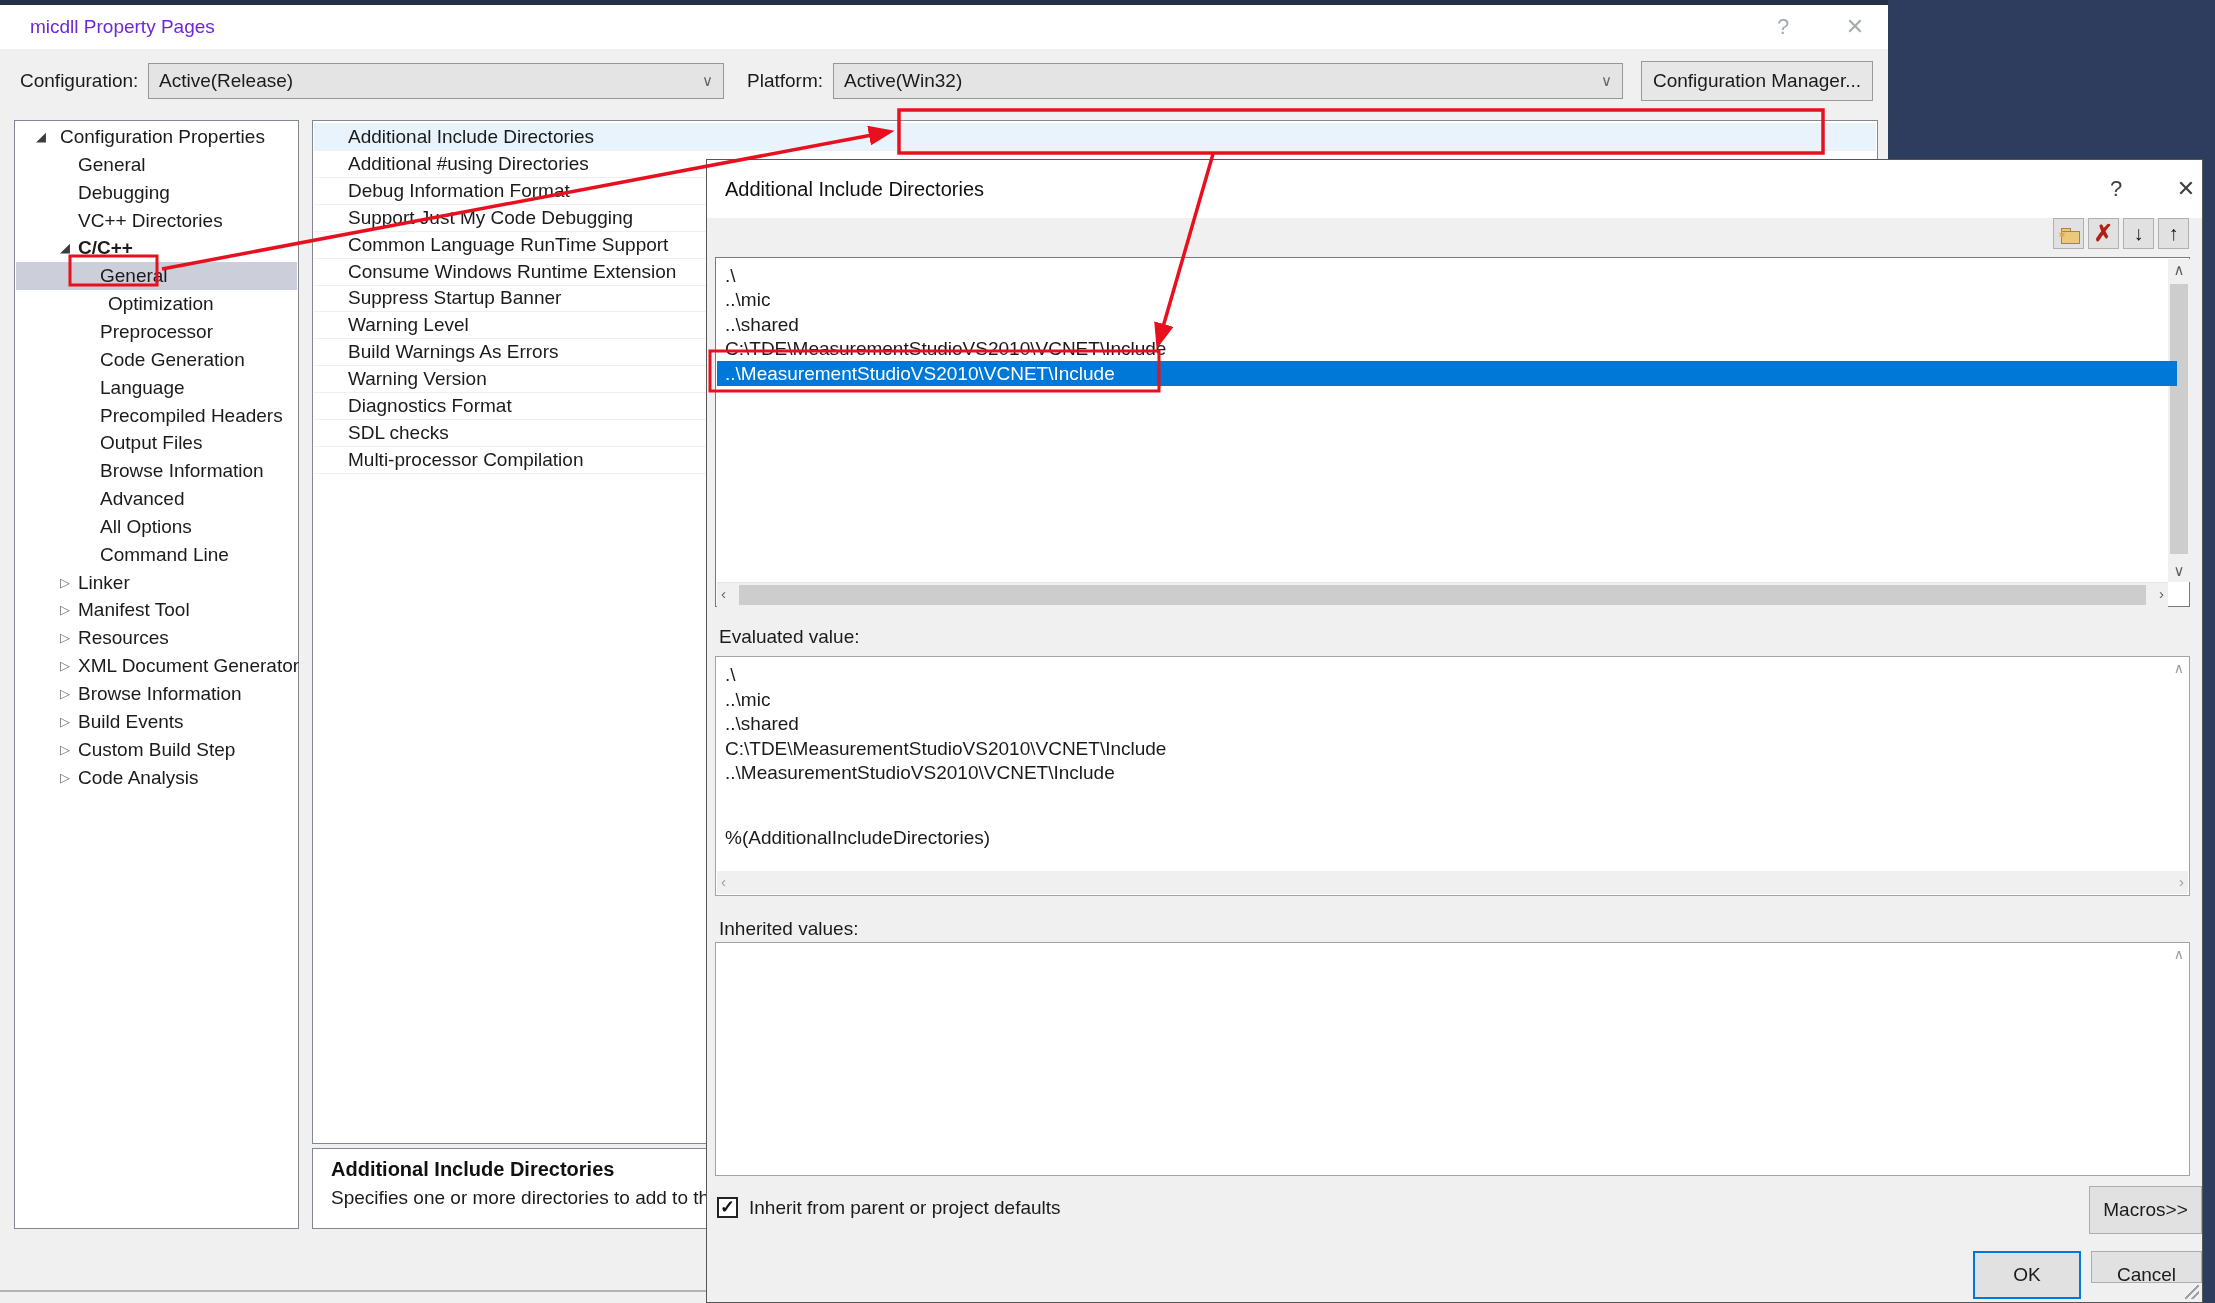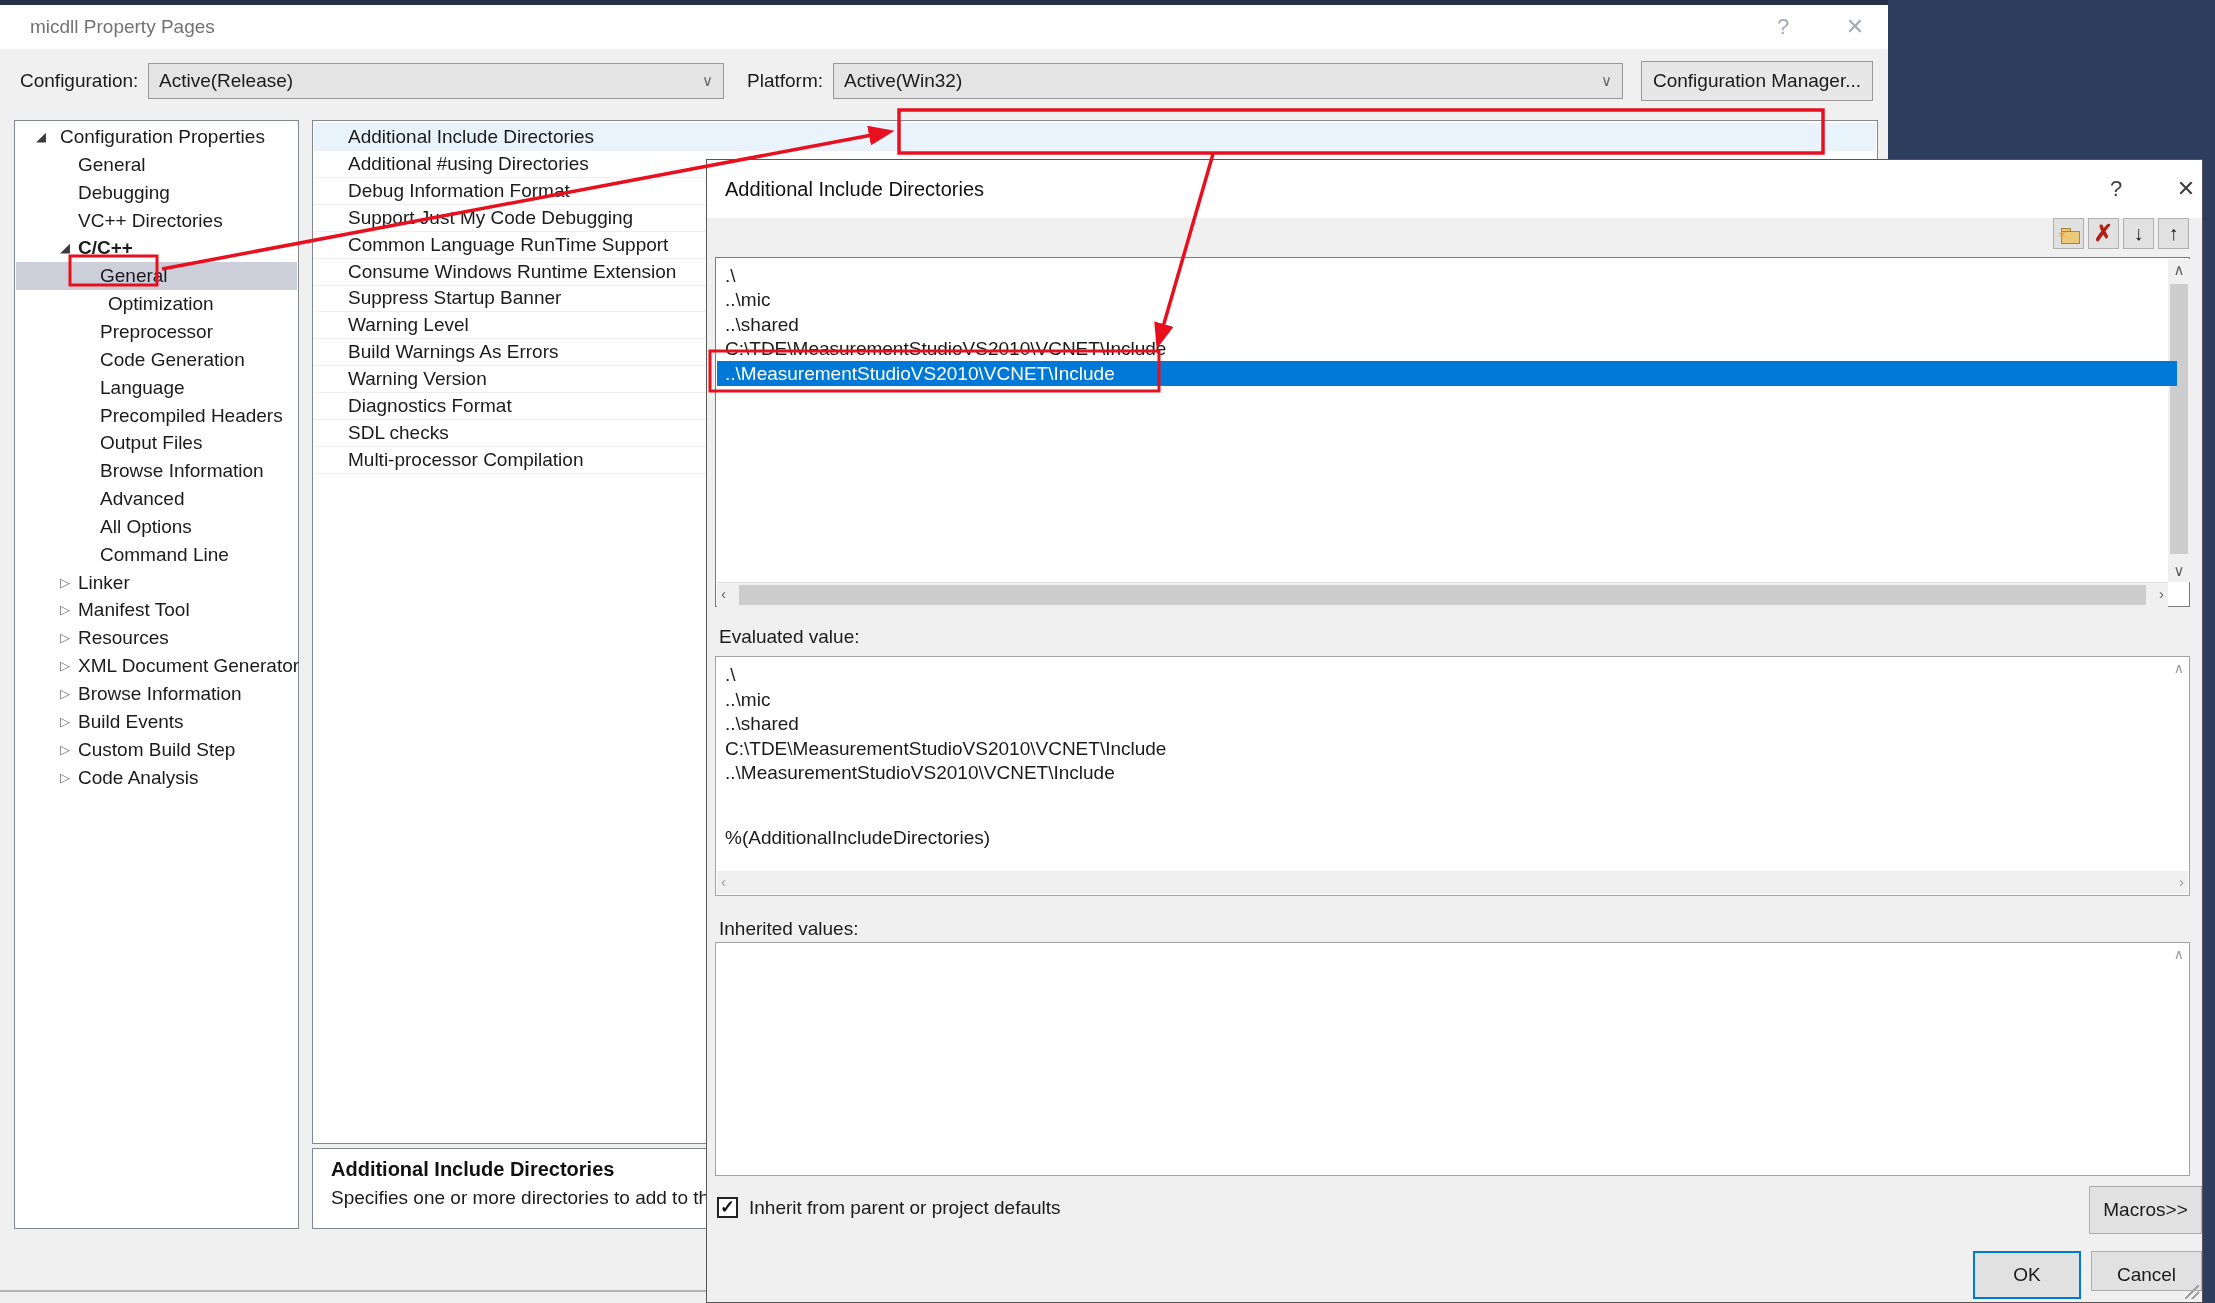--- a/index.html
+++ b/index.html
@@ -2,21 +2,21 @@
 <html><head>
 <meta charset="utf-8">
 <style>
   html,body{margin:0;padding:0;background:#1d2536;}
   #stage{position:relative;width:2215px;height:1303px;overflow:hidden;
          font-family:"Liberation Sans",sans-serif;background:#2e3c5e;}
   
   #main-window{position:absolute;left:0;top:0;width:1888px;height:1303px;background:#f0f0f0;}
   #top-strip{position:absolute;left:0;top:0;width:1888px;height:5px;background:#25304b;}
   #main-titlebar{position:absolute;left:0;top:5px;width:1888px;height:44px;background:#ffffff;}
-  #main-title{position:absolute;left:30px;top:0;height:44px;line-height:44px;font-size:19px;color:#737373;}
+  #main-title{position:absolute;left:30px;top:0;height:44px;line-height:44px;font-size:19px;color:#6d28d9;}
   .cap-btn{position:absolute;top:0;width:34px;height:44px;line-height:44px;text-align:center;
            font-size:22px;color:#a6abb3;}
   #main-help{left:1766px;} #main-close{left:1838px;}
   
   .cfg-label{position:absolute;top:63px;height:36px;line-height:36px;font-size:19px;color:#1b1b1b;}
   .combo{position:absolute;top:63px;height:36px;background:#e4e4e4;border:1px solid #979797;
          box-sizing:border-box;line-height:34px;font-size:19px;color:#1b1b1b;padding-left:10px;}
   .combo .chev{position:absolute;right:10px;top:0;font-size:15px;color:#666;}
   #cfg-manager{position:absolute;left:1641px;top:61px;width:232px;height:40px;background:#e7e7e7;
                border:1px solid #999;box-sizing:border-box;text-align:center;line-height:38px;
@@ -76,21 +76,21 @@
   
   #inherit-row{position:absolute;left:10px;top:1036px;height:24px;}
   #inherit-box{position:absolute;left:0;top:1px;width:21px;height:21px;background:#fff;
                border:2px solid #222;box-sizing:border-box;}
   #inherit-check{position:absolute;left:1px;top:-3px;font-size:18px;font-weight:bold;color:#111;}
   #inherit-label{position:absolute;left:32px;top:0;height:24px;line-height:24px;font-size:19px;color:#1b1b1b;white-space:nowrap;}
   .btn{position:absolute;background:#e1e1e1;border:1px solid #adadad;box-sizing:border-box;
        text-align:center;font-size:19px;color:#1b1b1b;}
   #btn-macros{left:1382px;top:1026px;width:113px;height:48px;line-height:46px;}
   #btn-ok{left:1266px;top:1091px;width:108px;height:48px;line-height:44px;border:2px solid #0078d7;}
-  #btn-cancel{left:1384px;top:1091px;width:111px;height:40px;line-height:46px;}
+  #btn-cancel{left:1384px;top:1091px;width:111px;height:32px;line-height:46px;}
   #grip{position:absolute;right:3px;bottom:3px;width:14px;height:14px;
         background:linear-gradient(135deg,transparent 45%,#a0a0a0 45%,#a0a0a0 55%,transparent 55%,transparent 70%,#a0a0a0 70%,#a0a0a0 80%,transparent 80%);}
   
   #annotations{position:absolute;left:0;top:0;width:2215px;height:1303px;pointer-events:none;z-index:50;}
 </style>
 </head>
 <body>
 
 <div id="stage">
 

